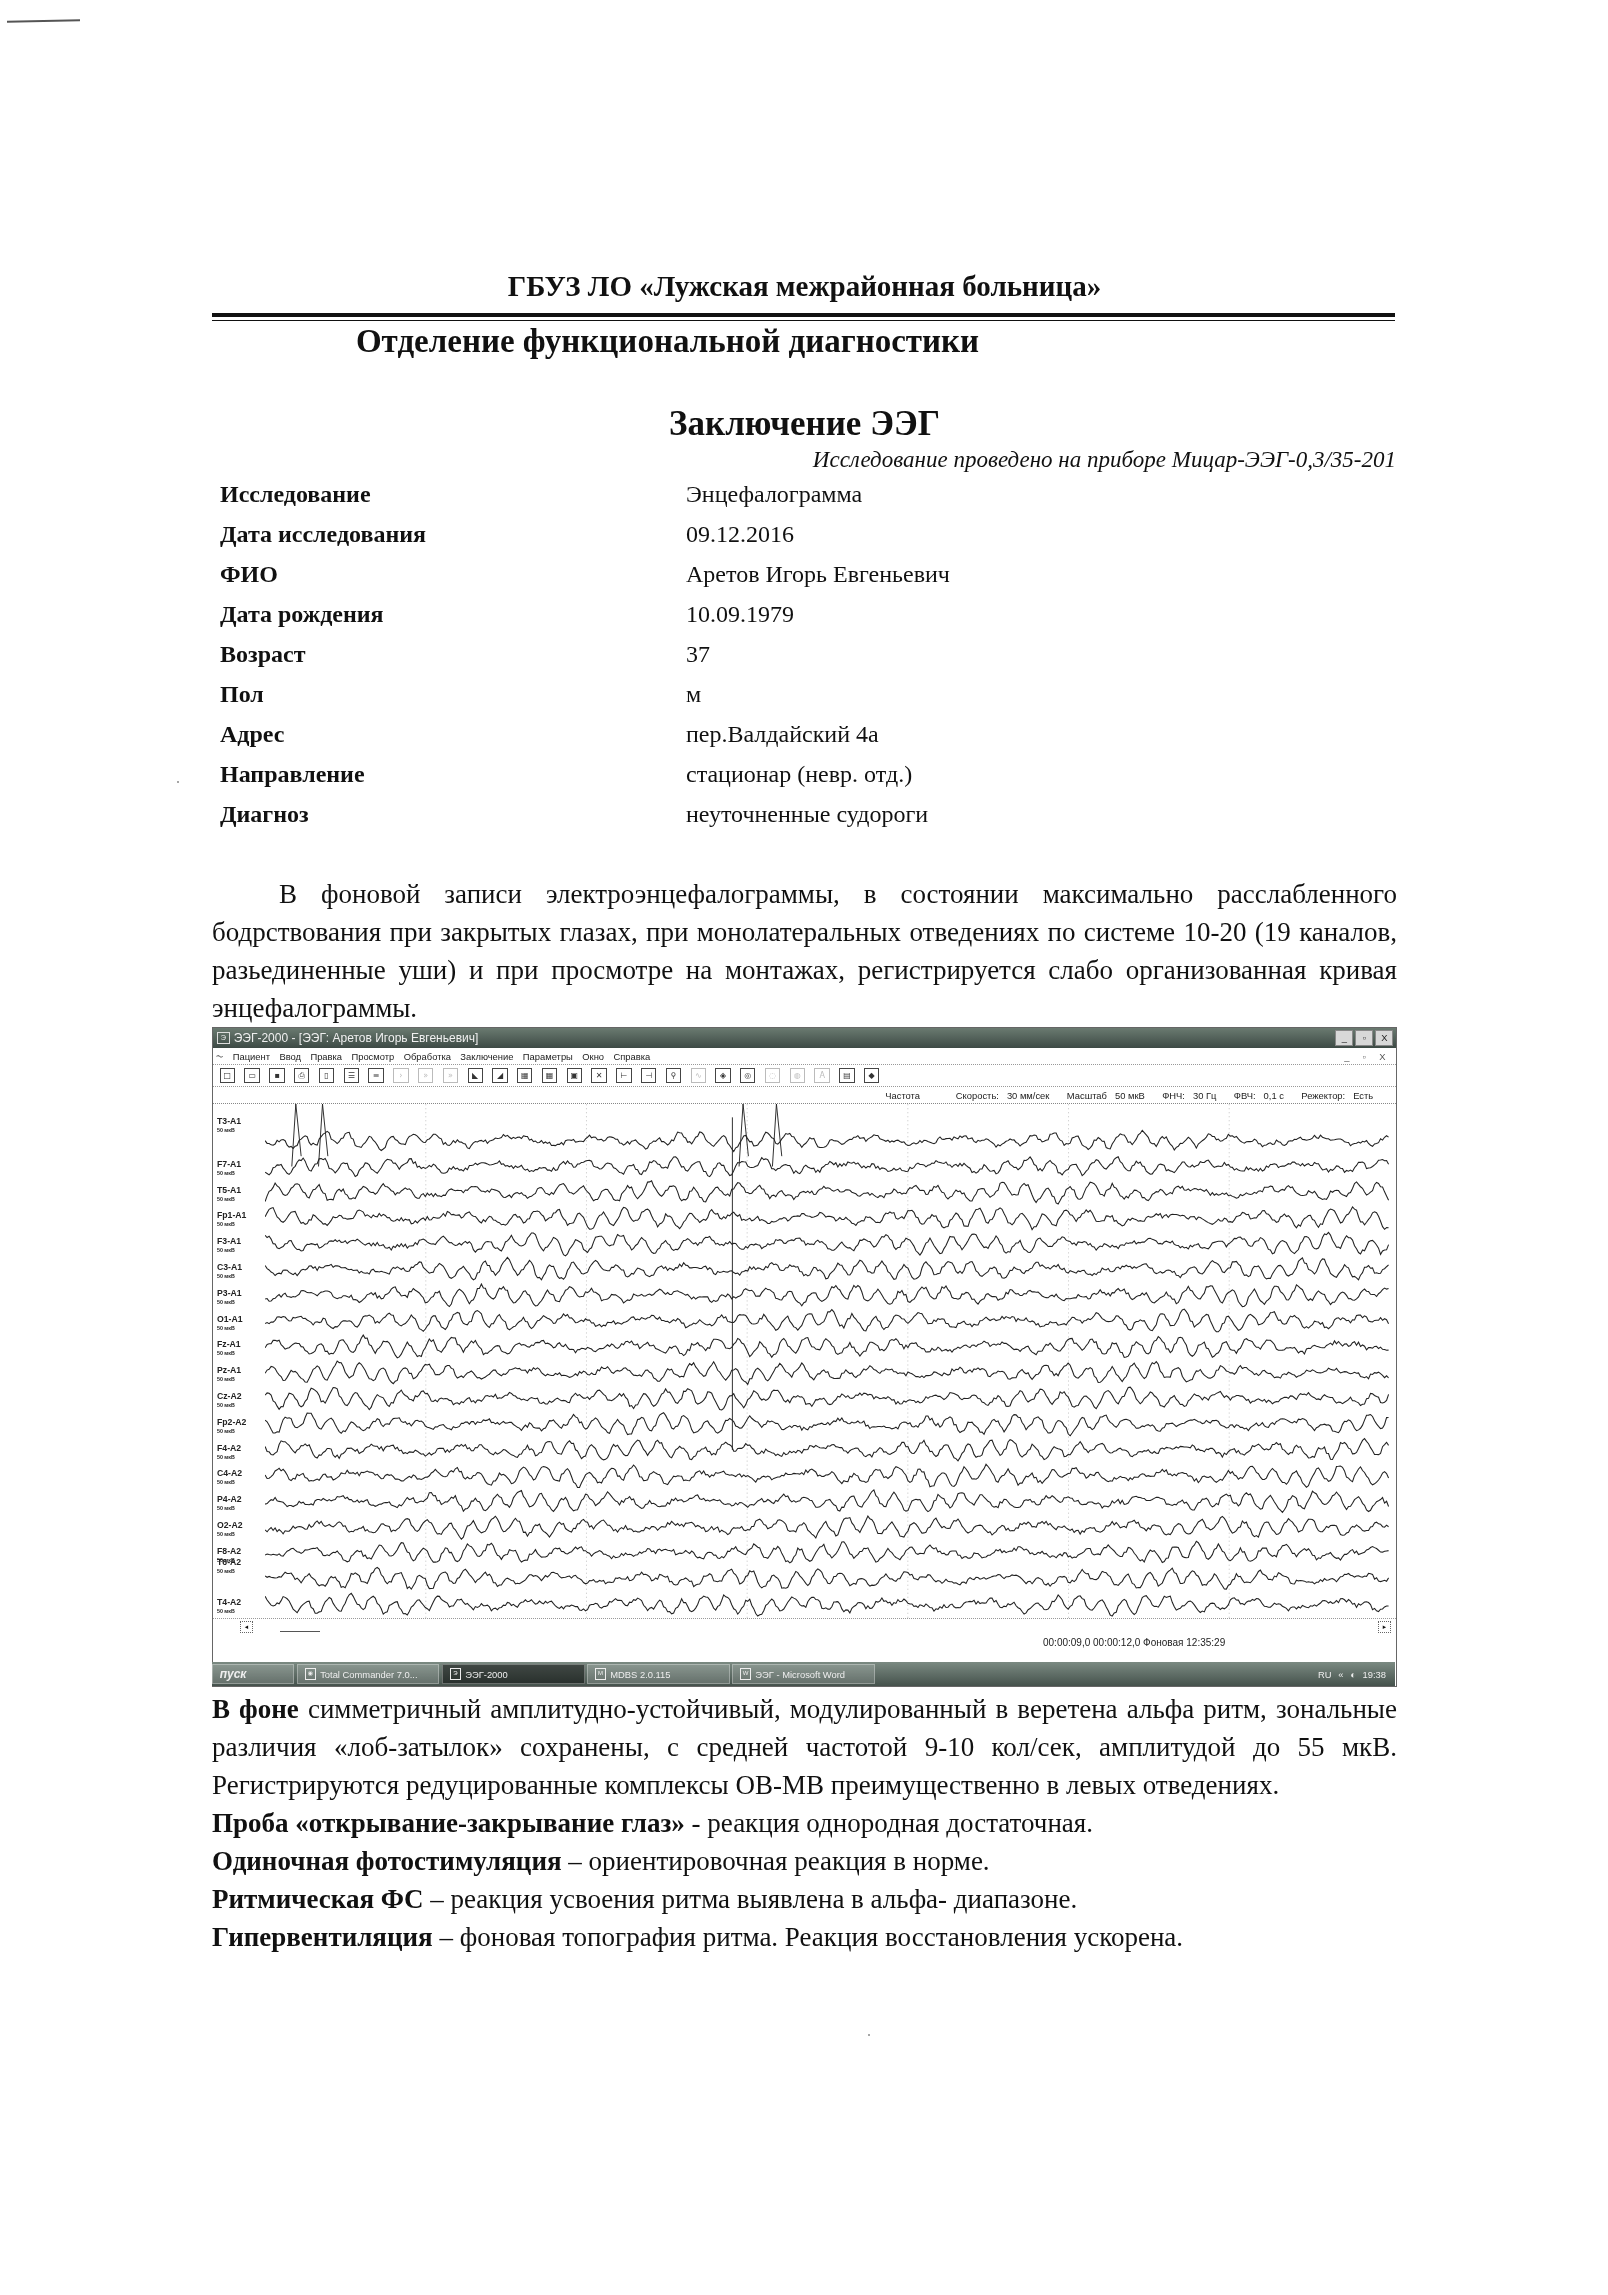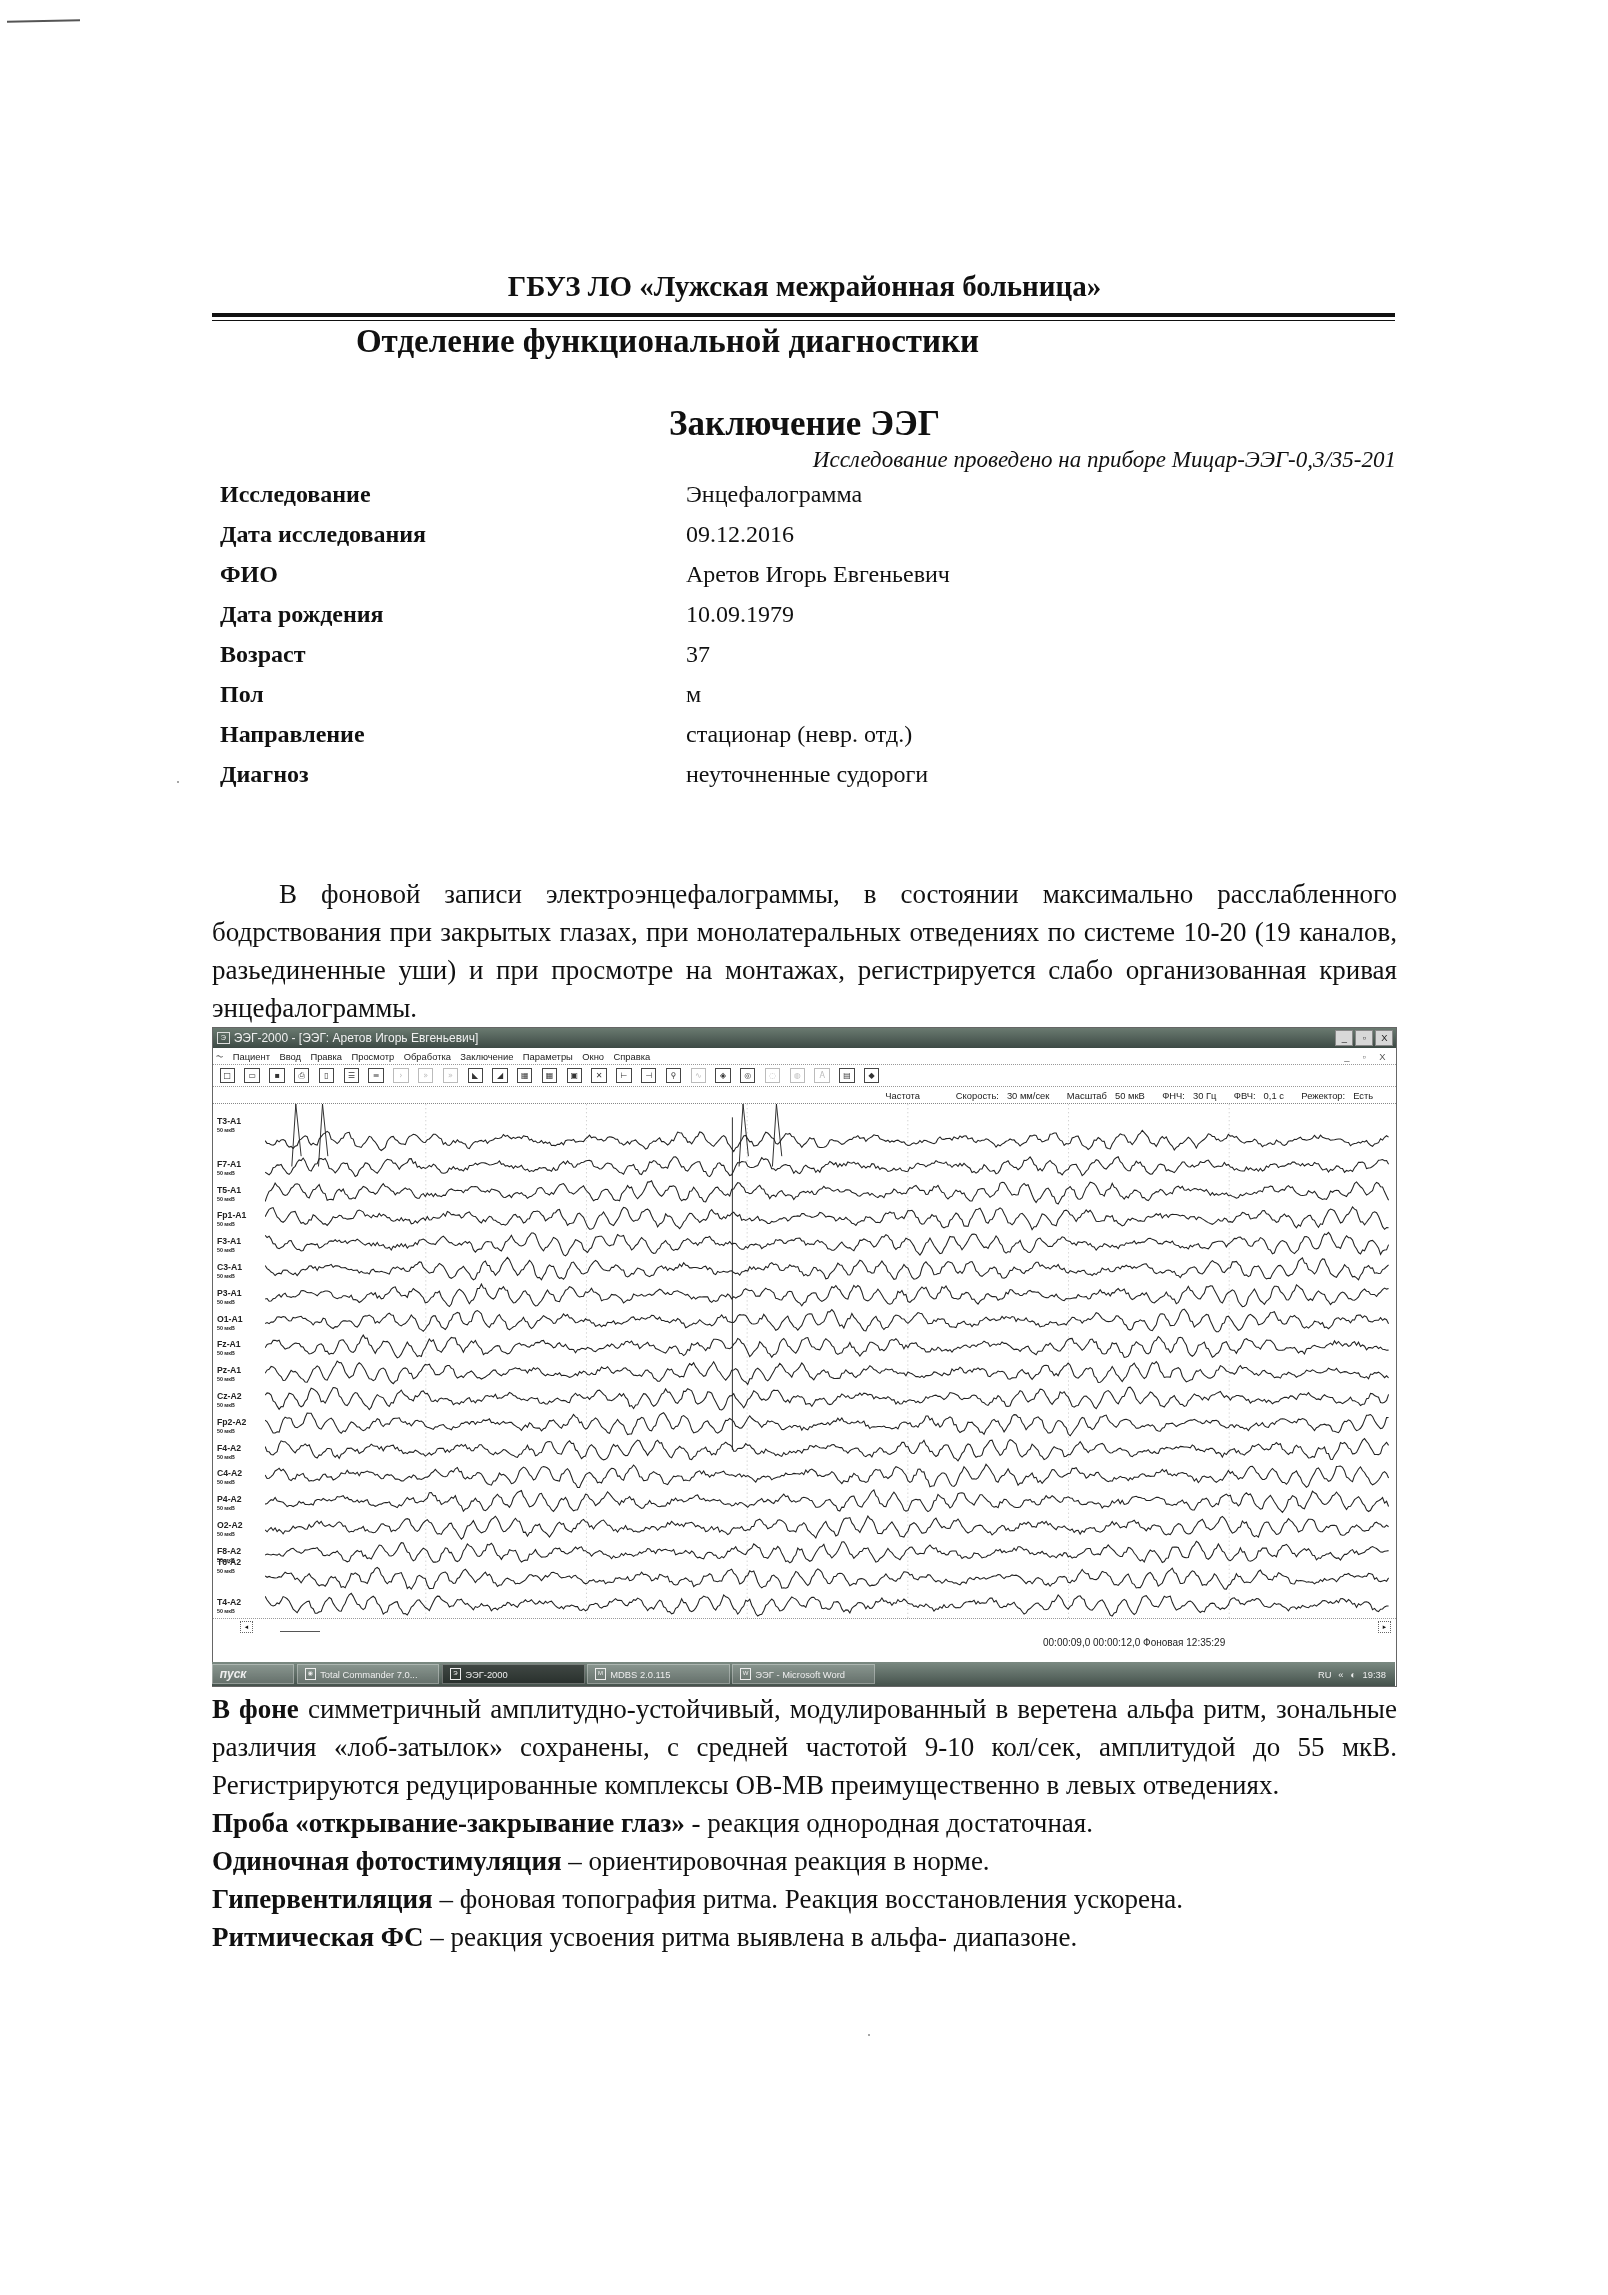--- a/index.html
+++ b/index.html
@@ -86,20 +86,24 @@
       <span class="info-label">Дата рождения</span>
       <span class="info-value">10.09.1979</span>
     </div>
   <div class="info-row">
       <span class="info-label">Возраст</span>
       <span class="info-value">37</span>
     </div>
   <div class="info-row">
       <span class="info-label">Пол</span>
       <span class="info-value">м</span>
+    </div>
+  <div class="info-row">
+      <span class="info-label">Адрес</span>
+      <span class="info-value">пер.Валдайский 4а</span>
     </div>
   <div class="info-row">
       <span class="info-label">Направление</span>
       <span class="info-value">стационар (невр. отд.)</span>
     </div>
   <div class="info-row">
       <span class="info-label">Диагноз</span>
       <span class="info-value">неуточненные судороги</span>
     </div>
 </div>
@@ -260,19 +264,19 @@
     <span>«</span>
     <span>◐</span>
     <span>19:38</span>
   </div>
 </div>
 
 <div class="concl">
   <p><b>В фоне</b><span> симметричный амплитудно-устойчивый, модулированный в веретена альфа ритм, зональные различия «лоб-затылок» сохранены, с средней частотой 9-10 кол/сек, амплитудой до 55 мкВ. Регистрируются редуцированные комплексы ОВ-МВ преимущественно в левых отведениях.</span></p>
   <p><b>Проба «открывание-закрывание глаз»</b><span> - реакция однородная достаточная.</span></p>
   <p><b>Одиночная фотостимуляция</b><span> – ориентировочная реакция в норме.</span></p>
+  <p><b>Ритмическая ФС</b><span> – реакция усвоения ритма выявлена в альфа- диапазоне.</span></p>
   <p><b>Гипервентиляция</b><span> – фоновая топография ритма. Реакция восстановления ускорена.</span></p>
-  <p><b>Ритмическая ФС</b><span> – реакция усвоения ритма выявлена в альфа- диапазоне.</span></p>
 </div>
 
 <div class="stray-dot" style="left:177px; top:781px;"></div>
 <div class="stray-dot" style="left:868px; top:2034px;"></div>
 
 
 </body></html>

